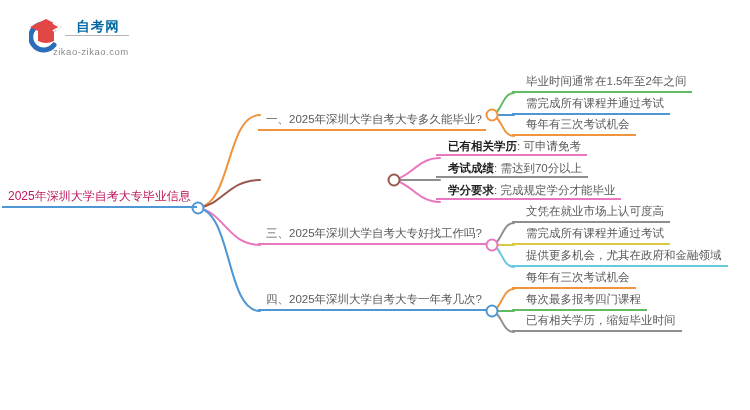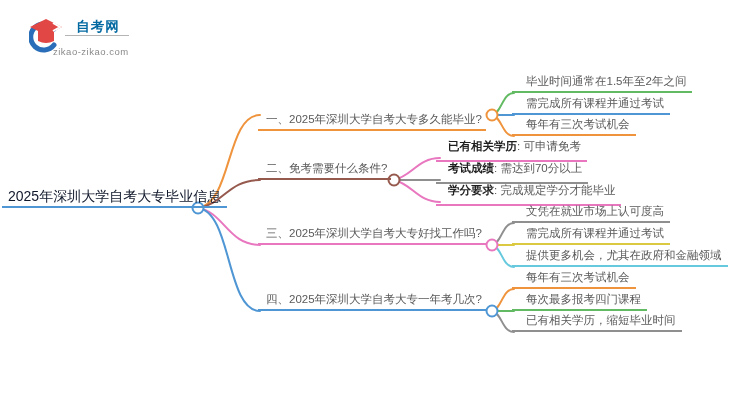--- a/index.html
+++ b/index.html
@@ -5,23 +5,23 @@
   html,body{margin:0;padding:0;background:#fff;}
   .canvas{
     position:relative;width:750px;height:410px;background:#ffffff;overflow:hidden;
     font-family:"Liberation Sans","DejaVu Sans",sans-serif;
   }
   .wires{position:absolute;left:0;top:0;z-index:1;}
   .node{
     position:absolute;z-index:2;font-size:11.5px;line-height:15px;color:#5a5a5a;
     border-bottom:2px solid #c2410c;padding:0 6px 2px 14px;white-space:nowrap;
   }
-  .node.rootnode{font-size:14px;padding:0 6px 2px 6px;color:#0f172a;}
+  .node.rootnode{font-size:12px;padding:0 6px 2px 6px;color:#be185d;}
   .node.branch{padding:0 4px 2px 8px;}
-  .node.cond{padding:0 6px 6px 12px;}
+  .node.cond{padding:0 6px 0 12px;}
   .node b{color:#1f1f1f;font-weight:bold;}
   .logo{position:absolute;left:0;top:0;z-index:2;}
   .logo-icon{position:absolute;left:29px;top:16px;}
   .logo-title{
     position:absolute;left:63px;top:18px;width:70px;text-align:center;
     font-size:13.5px;font-weight:bold;color:#1c3c64;letter-spacing:1px;
   }
   .logo-divider{position:absolute;left:65px;top:35px;width:64px;height:1px;background:#b5b5b5;}
   .logo-domain{
     position:absolute;left:53px;top:46px;width:90px;text-align:left;
@@ -77,21 +77,20 @@
     <div class="logo-domain">zikao-zikao.com</div>
   </div>
 
   <div class="node rootnode" style="left: 2px; top: 189px; border-bottom-color: rgb(79, 150, 212);">2025年深圳大学自考大专毕业信息</div>
 
   <div class="node branch" style="left: 258px; top: 112px; border-bottom-color: rgb(239, 148, 61);">一、2025年深圳大学自考大专多久能毕业?</div>
   <div class="node" style="left: 512px; top: 74px; border-bottom-color: rgb(98, 186, 98);">毕业时间通常在1.5年至2年之间</div>
   <div class="node" style="left: 512px; top: 96px; border-bottom-color: rgb(79, 150, 212);">需完成所有课程并通过考试</div>
   <div class="node" style="left: 512px; top: 117px; border-bottom-color: rgb(239, 148, 61);">每年有三次考试机会</div>
 
-  <div class="node branch" style="left: 258px; top: 161px; border-bottom-color: rgb(150, 89, 77);">二、免考需要什么条件?</div>
   <div class="node cond" style="left: 436px; top: 139px; border-bottom-color: rgb(232, 119, 191);">
     <b>已有相关学历</b><span>: </span><span>可申请免考</span>
   </div>
   <div class="node cond" style="left: 436px; top: 161px; border-bottom-color: rgb(143, 143, 143);">
     <b>考试成绩</b><span>: </span><span>需达到70分以上</span>
   </div>
   <div class="node cond" style="left: 436px; top: 183px; border-bottom-color: rgb(232, 119, 191);">
     <b>学分要求</b><span>: </span><span>完成规定学分才能毕业</span>
   </div>
 

